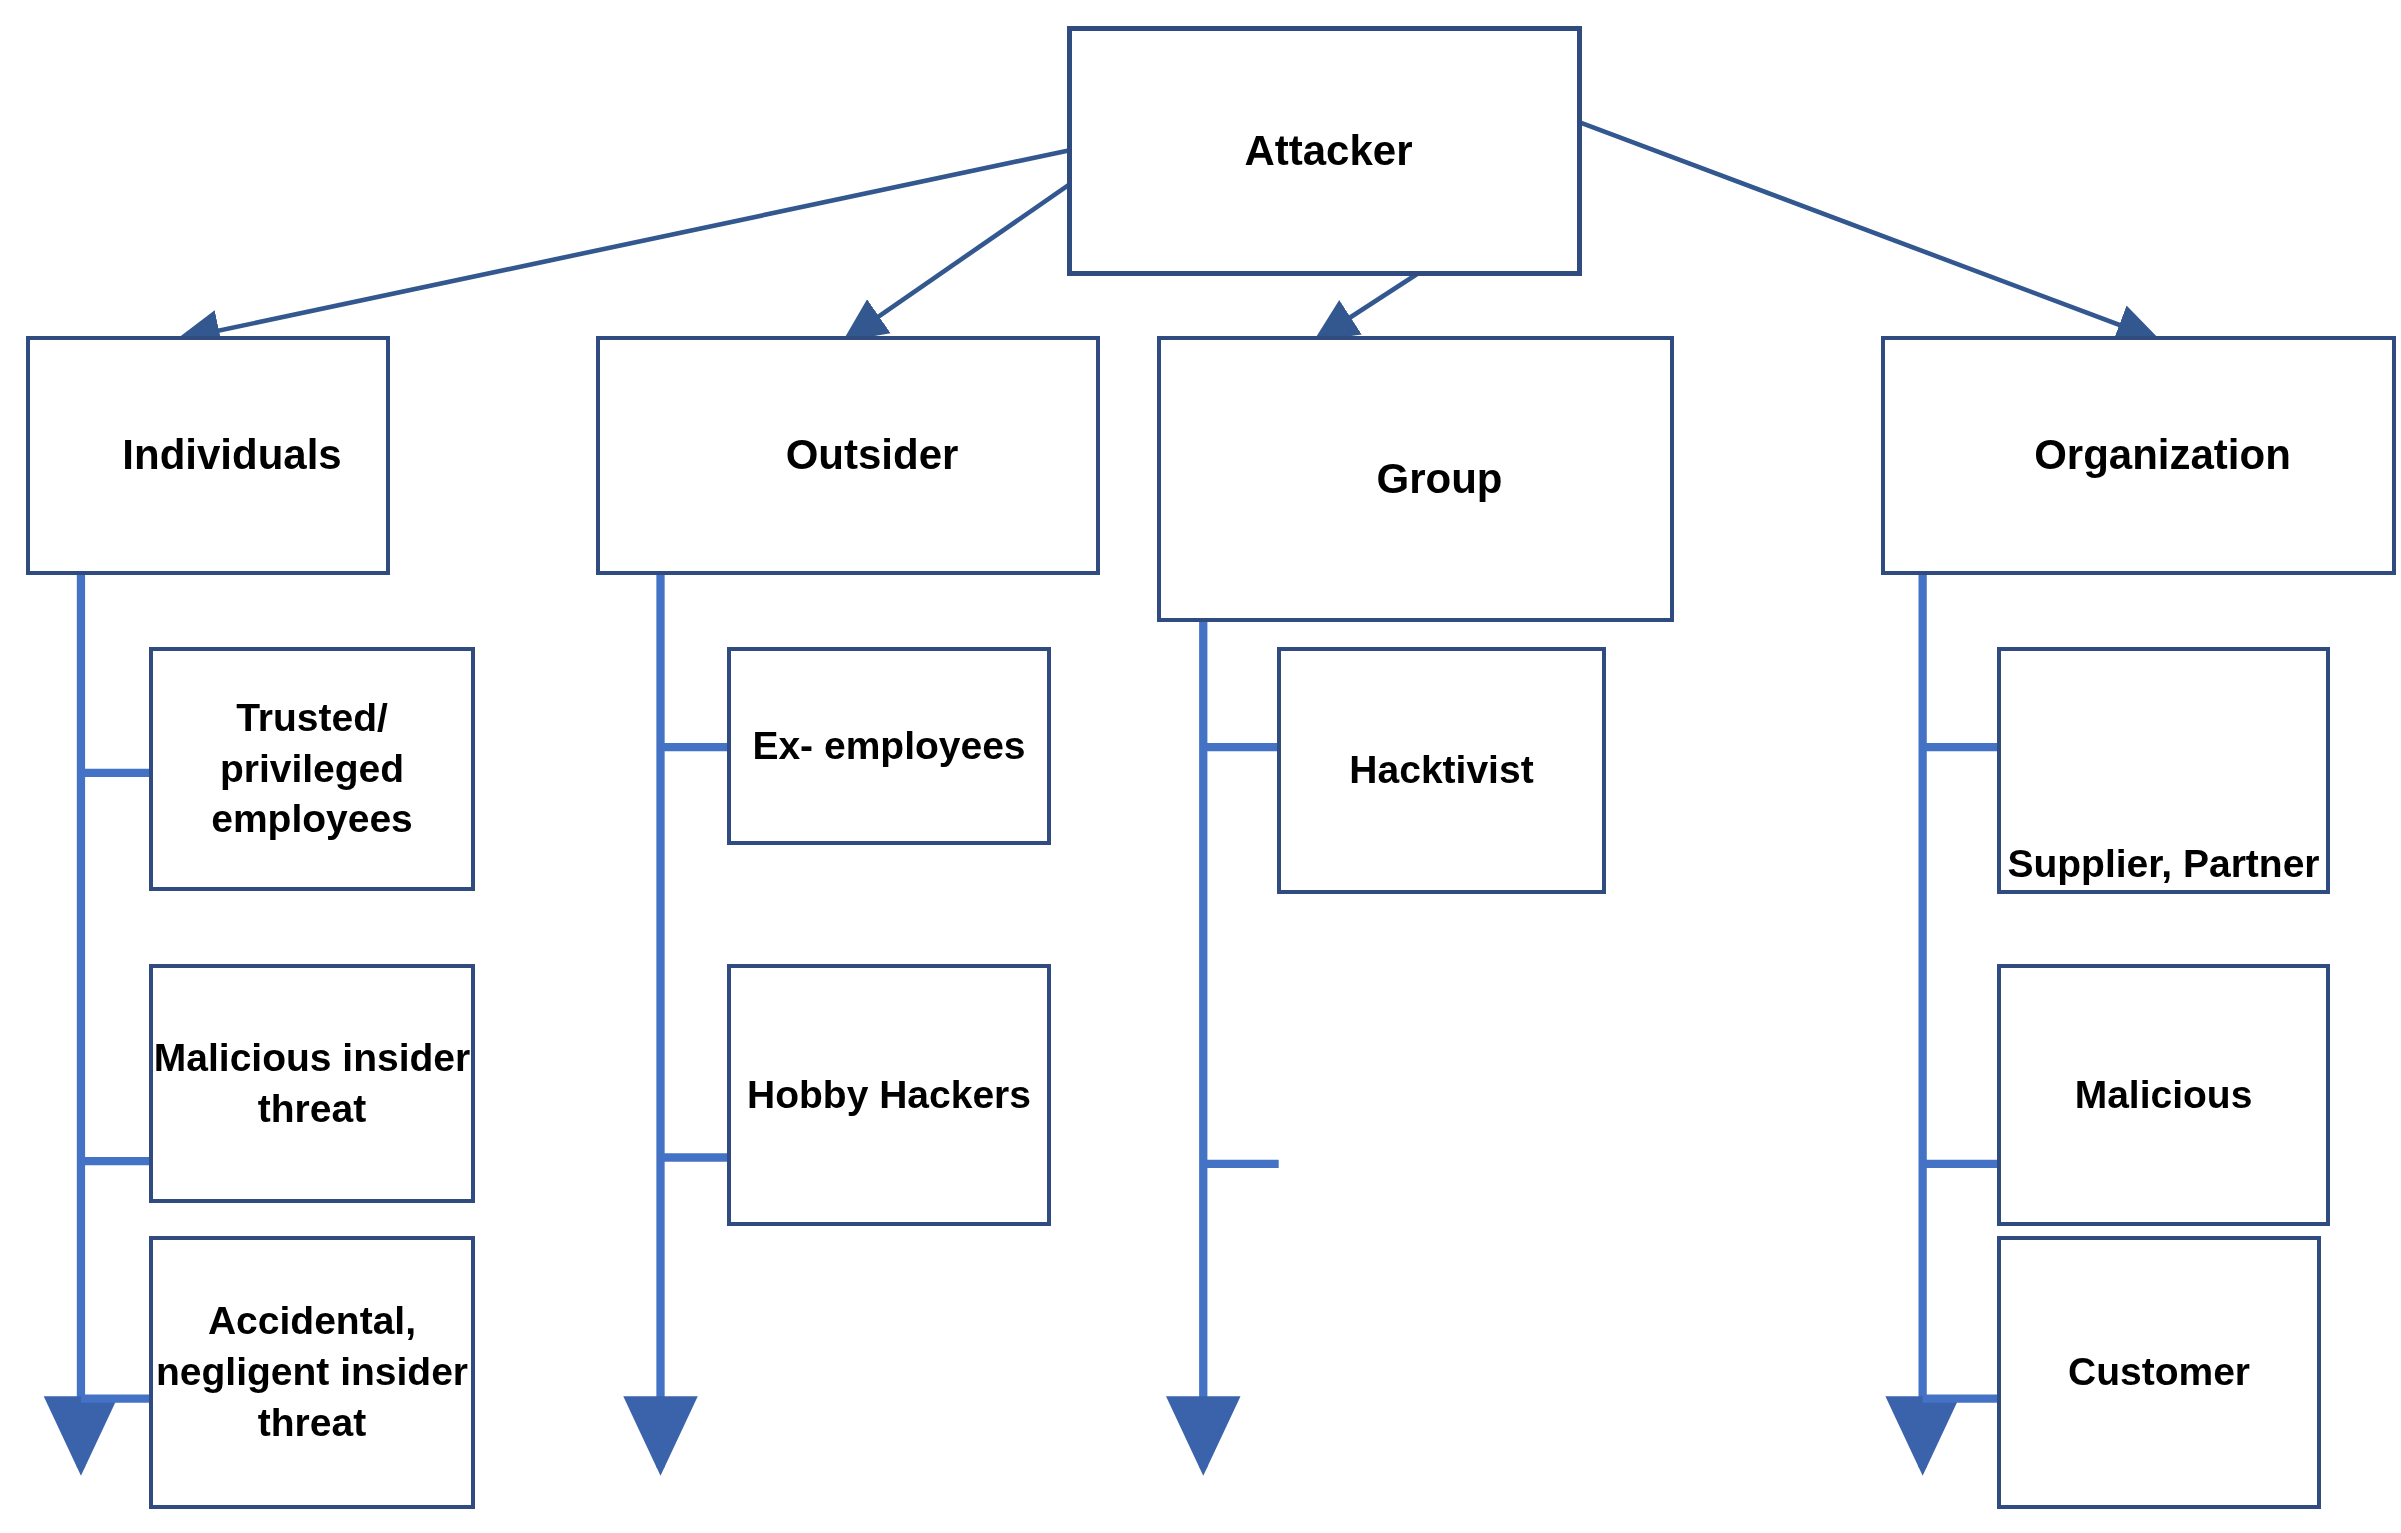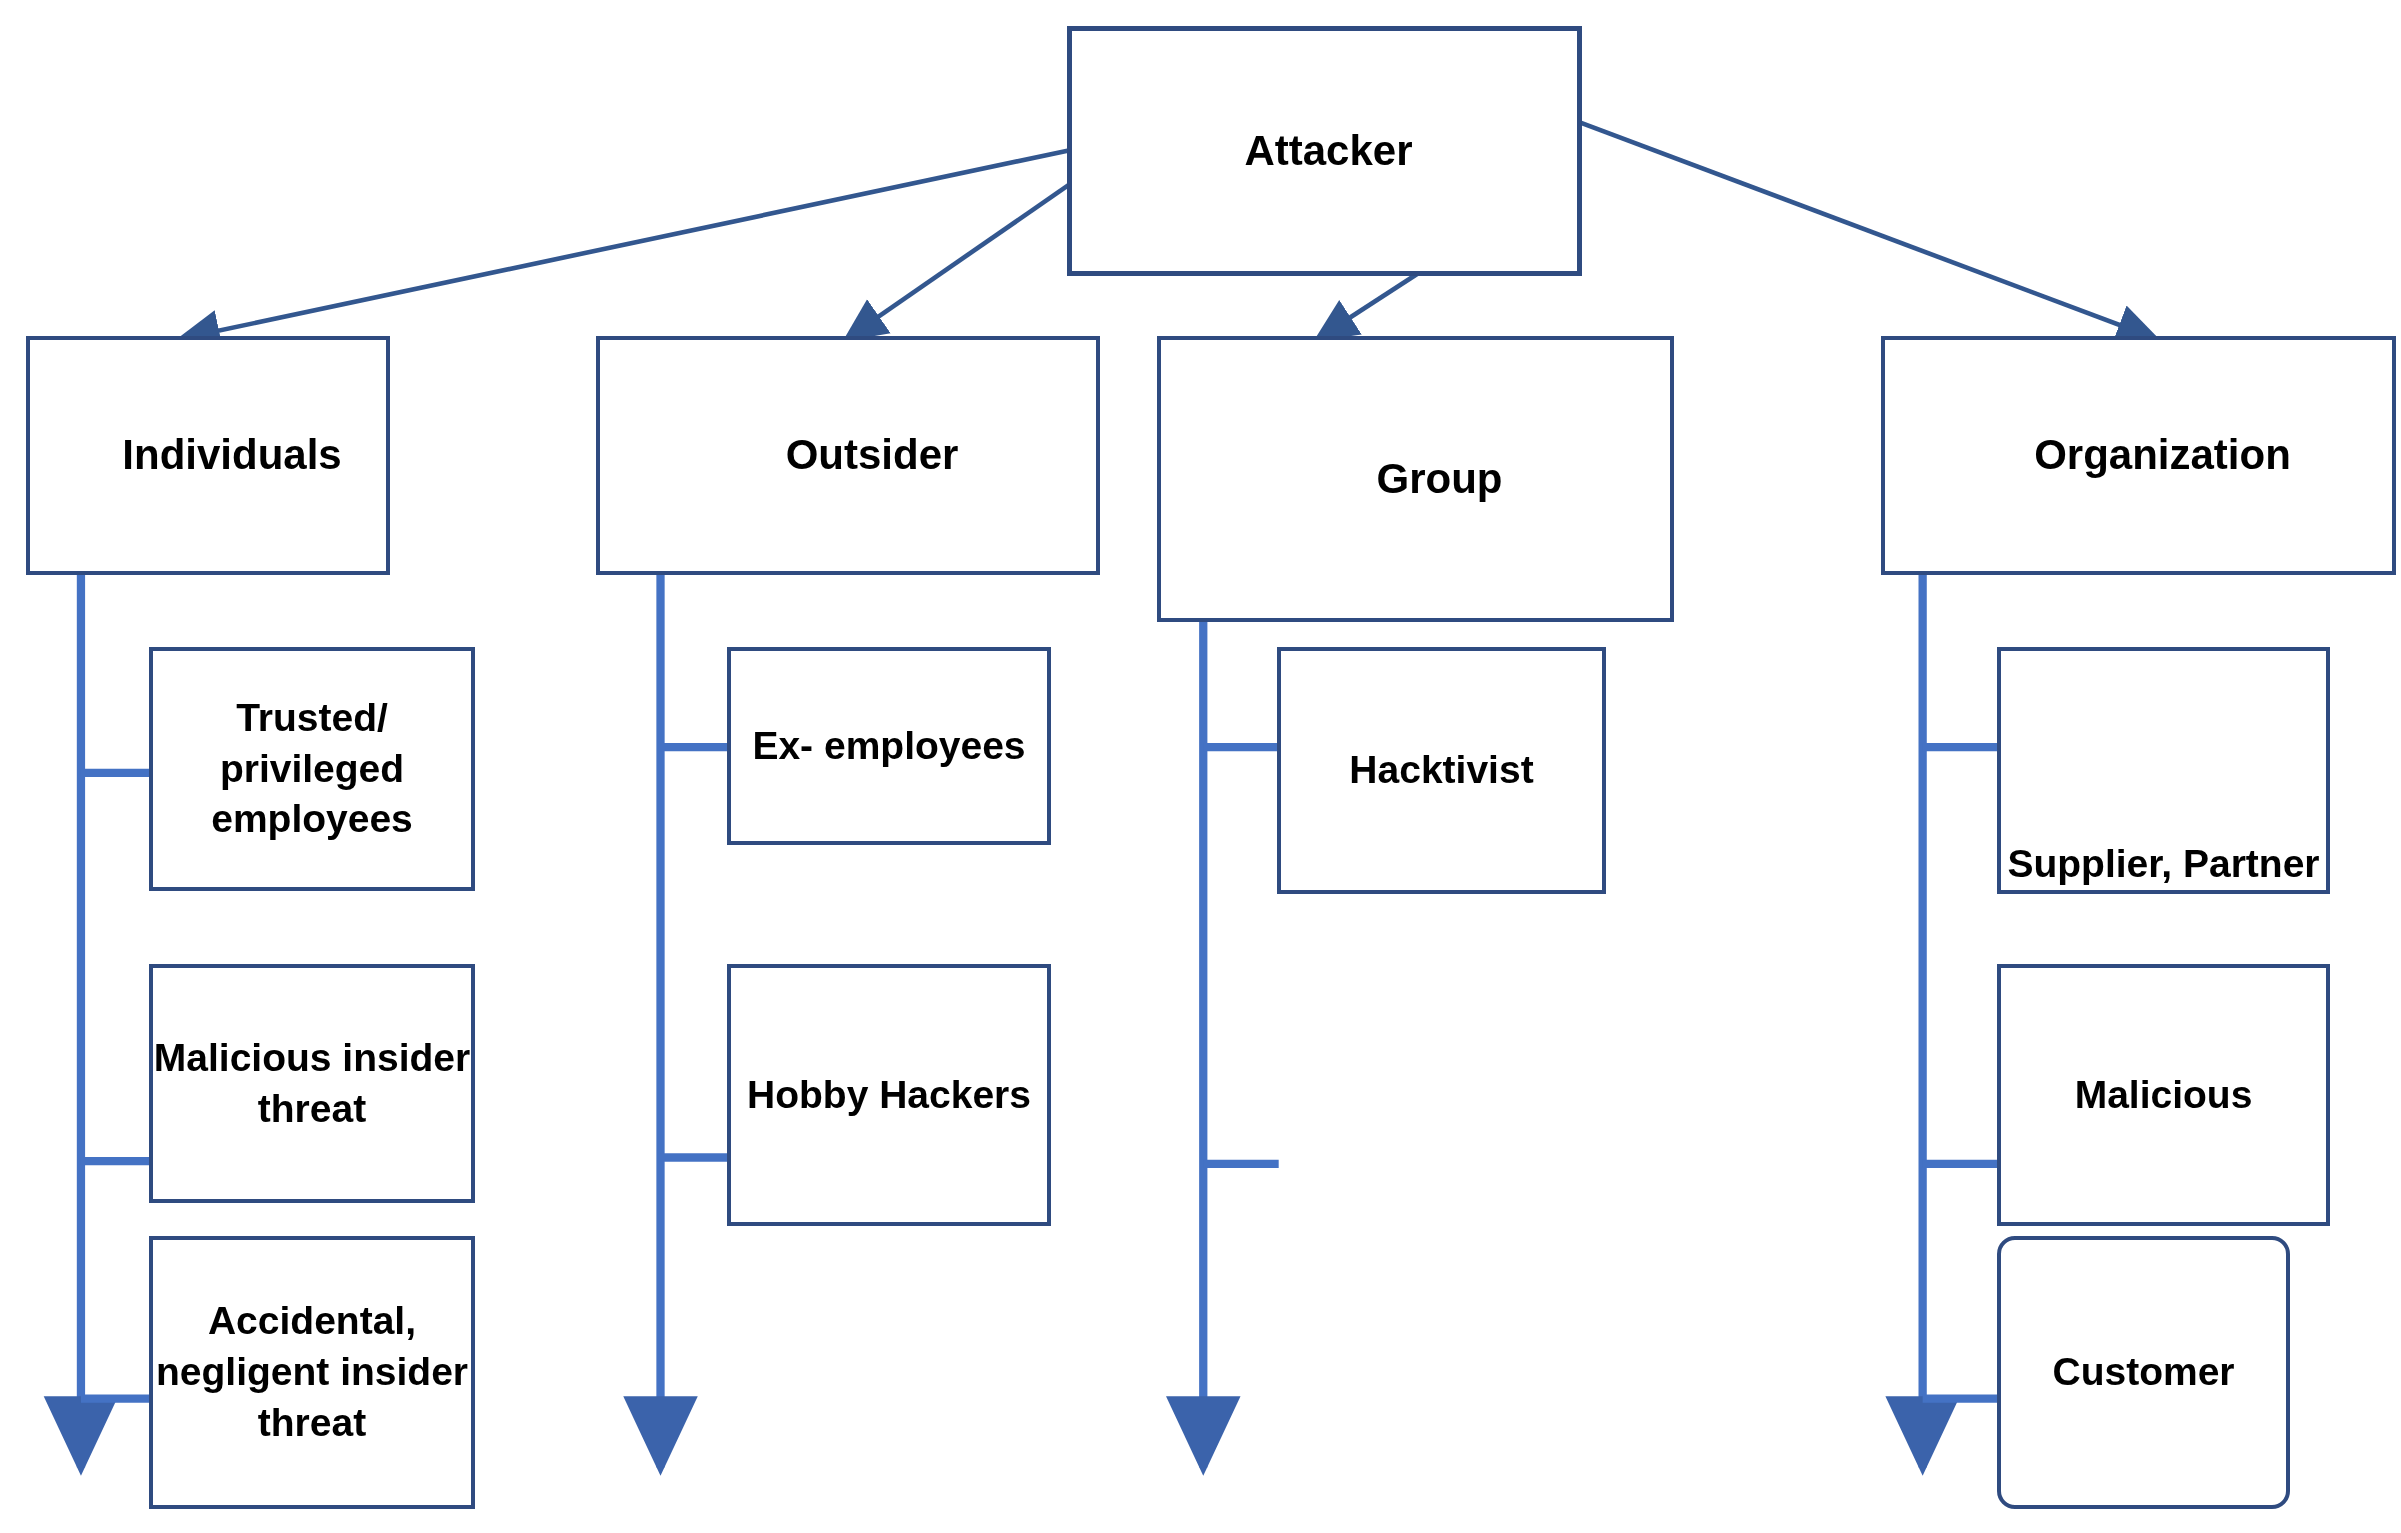--- a/index.html
+++ b/index.html
@@ -103,18 +103,18 @@
   <div class="node leaf" style="left:1277px;top:647px;width:329px;height:247px;">
     <span class="lbl">Hacktivist</span>
   </div>
 
   <div class="node leaf" style="left:1997px;top:647px;width:333px;height:247px;align-items:flex-end;">
     <span class="lbl">Supplier, Partner</span>
   </div>
   <div class="node leaf" style="left:1997px;top:964px;width:333px;height:262px;">
     <span class="lbl">Malicious</span>
   </div>
-  <div class="node leaf" style="left:1997px;top:1236px;width:293px;height:273px;border-radius:18px;">
+  <div class="node leaf" style="left:1997px;top:1236px;width:324px;height:273px;">
     <span class="lbl">Customer</span>
   </div>
 
 </div>
 
 
 </body></html>

